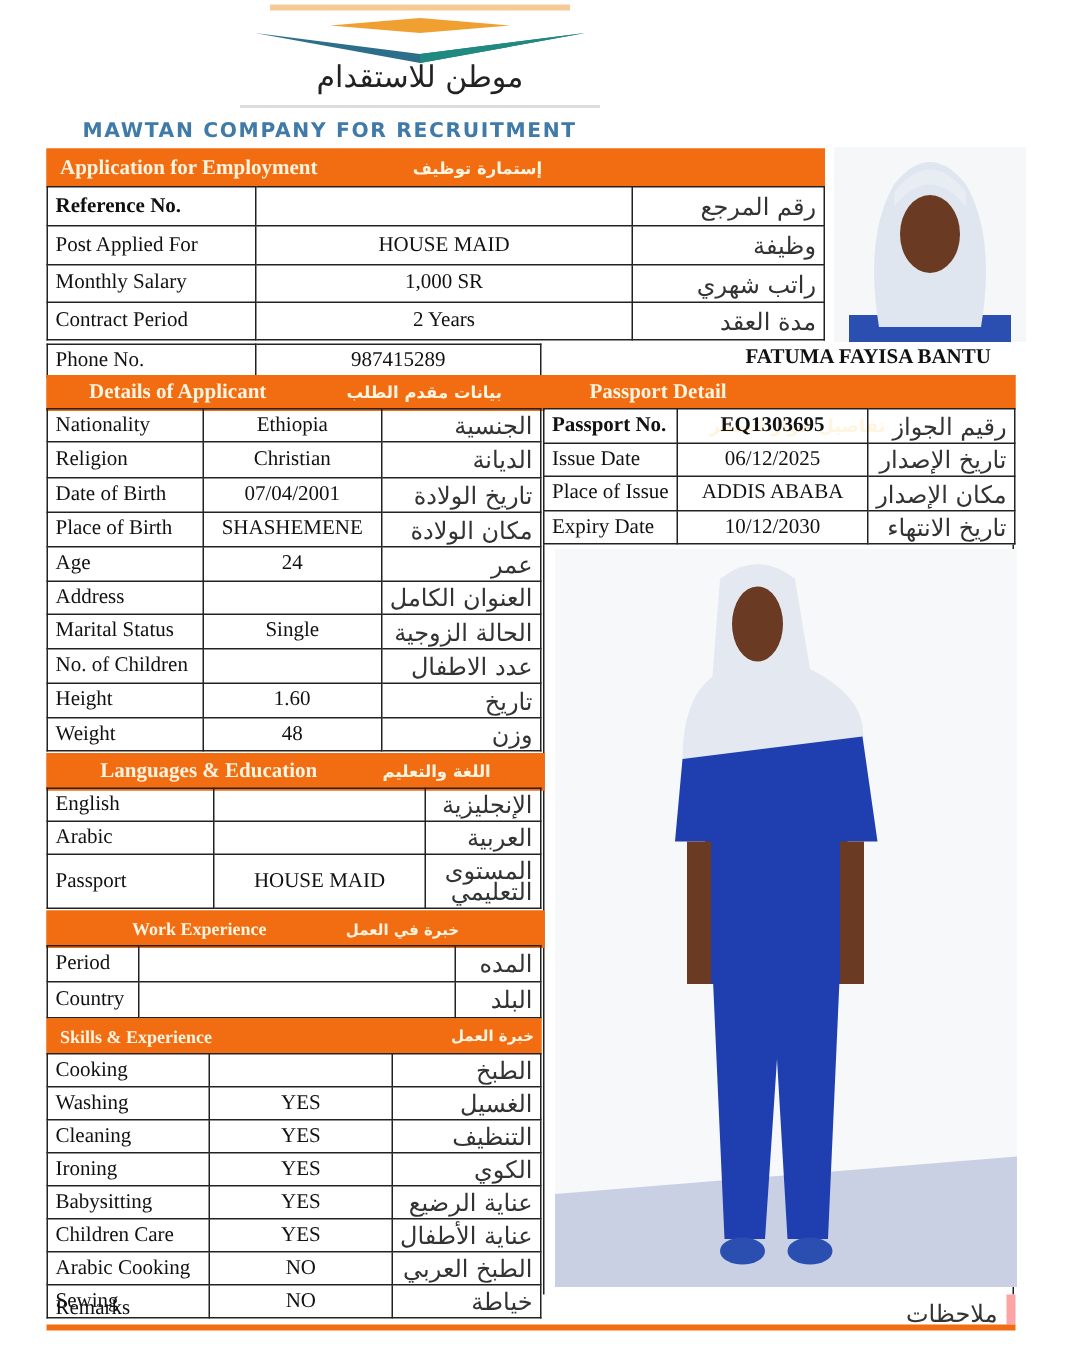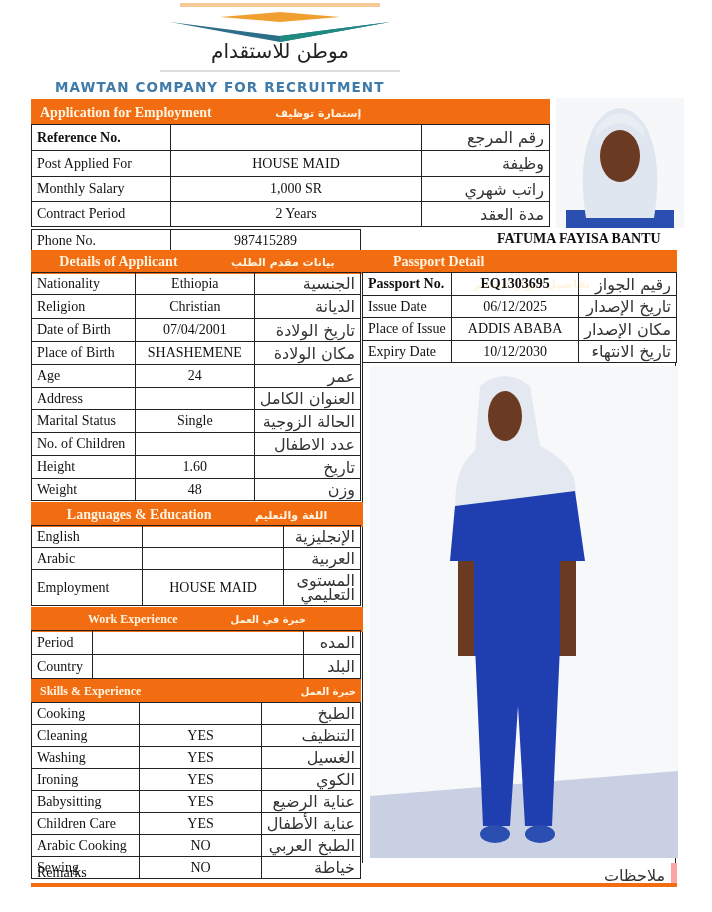--- a/index.html
+++ b/index.html
@@ -205,21 +205,21 @@
         <td style="width:100px;">English</td>
         <td class="c" style="width:130px;"></td>
         <td class="ar">الإنجليزية</td>
       </tr>
   <tr style="height:22px;">
         <td>Arabic</td>
         <td class="c"></td>
         <td class="ar">العربية</td>
       </tr>
   <tr style="height:36px;">
-        <td>Employment</td>
+        <td>Passport</td>
         <td class="c">HOUSE MAID</td>
         <td class="ar" style="white-space:normal; line-height:14px;">المستوى التعليمي</td>
       </tr>
 </tbody>
   </table>
 
 <div class="abs hdr" style="left:31px; top:607px; width:330px; height:23px; line-height:23px; font-size:12px; text-align:center;">
   <span>Work Experience</span>
   <span class="ar" style="color:#fff4e0; margin-left:50px; font-size:10px;">خبرة في العمل</span>
 </div>
@@ -243,28 +243,28 @@
   <span class="ar" style="color:#fff4e0; float:right; font-size:10px; margin-right:4px;">خبرة العمل</span>
 </div>
 <table class="abs" style="left:31px; top:702px; width:330px;">
   <tbody>
       <tr style="height:20px;">
         <td style="width:100px;">Cooking</td>
         <td class="c" style="width:140px;"></td>
         <td class="ar">الطبخ</td>
       </tr>
   <tr style="height:20px;">
+        <td>Washing</td>
+        <td class="c">YES</td>
+        <td class="ar">الغسيل</td>
+      </tr>
+  <tr style="height:20px;">
         <td>Cleaning</td>
         <td class="c">YES</td>
         <td class="ar">التنظيف</td>
-      </tr>
-  <tr style="height:20px;">
-        <td>Washing</td>
-        <td class="c">YES</td>
-        <td class="ar">الغسيل</td>
       </tr>
   <tr style="height:20px;">
         <td>Ironing</td>
         <td class="c">YES</td>
         <td class="ar">الكوي</td>
       </tr>
   <tr style="height:20px;">
         <td>Babysitting</td>
         <td class="c">YES</td>
         <td class="ar">عناية الرضيع</td>

